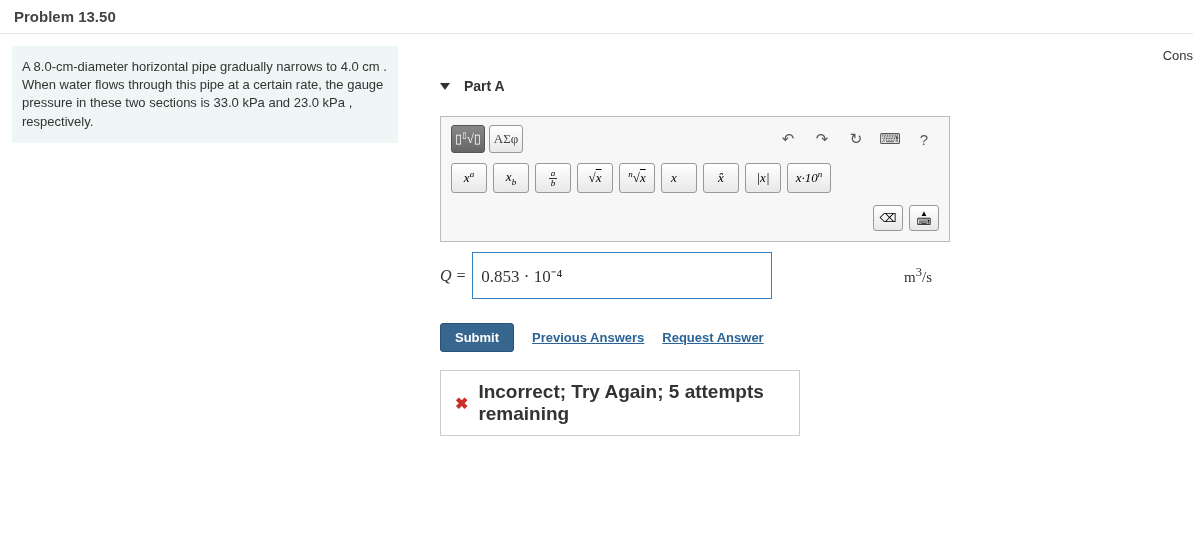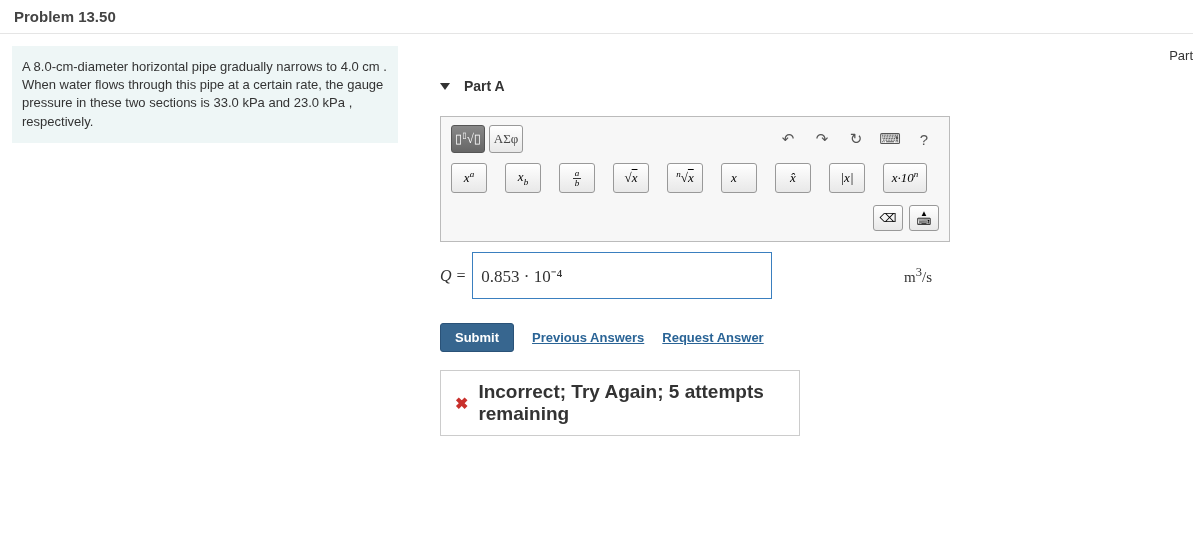--- a/index.html
+++ b/index.html
@@ -16,21 +16,21 @@
     .part-body { margin-left: 16px; }
     .q-text { margin-bottom: 8px; font-size: 13px; }
     .q-instr { font-weight: bold; margin-bottom: 16px; font-size: 13px; }
     .editor-box { border: 1px solid #bbb; background: #f7f7f7; width: 510px; }
     .tab-row { display: flex; align-items: center; padding: 8px 10px 6px 10px; gap: 4px; }
     .tab-btn { display: inline-flex; align-items: center; justify-content: center; width: 34px; height: 28px; border: 1px solid #999; border-radius: 3px; background: linear-gradient(#fff,#e8e8e8); font-size: 13px; cursor: pointer; }
     .tab-btn.active { background: linear-gradient(#888,#666); color: #fff; border-color: #555; }
     .tab-btn.greek { background: linear-gradient(#fff,#e8e8e8); color: #444; font-family: serif; }
     .spacer { flex: 1; }
     .icon-btn { width: 30px; height: 26px; border: none; background: transparent; font-size: 15px; color: #555; cursor: pointer; display: inline-flex; align-items: center; justify-content: center; }
-    .math-row { display: flex; gap: 18px; padding: 4px 10px 10px 10px; flex-wrap: wrap; }
+    .math-row { display: flex; gap: 6px; padding: 4px 10px 10px 10px; flex-wrap: wrap; }
     .math-btn { display: inline-flex; align-items: center; justify-content: center; width: 36px; height: 30px; border: 1px solid #999; border-radius: 3px; background: linear-gradient(#fff,#e8e8e8); font-family: 'Times New Roman', serif; font-style: italic; font-size: 13px; cursor: pointer; }
     .math-btn sup, .math-btn sub { font-size: 9px; font-style: italic; }
     .inner-field-row { display: flex; gap: 6px; padding: 2px 10px 10px 10px; }
     .inner-field-spacer { flex: 1; }
     .sm-btn { width: 30px; height: 26px; border: 1px solid #999; border-radius: 3px; background: linear-gradient(#fff,#e8e8e8); font-size: 12px; cursor: pointer; display: inline-flex; align-items: center; justify-content: center; }
     .answer-row { display: flex; align-items: center; margin-top: 10px; width: 510px; }
     .answer-label { font-family: 'Times New Roman', serif; font-style: italic; font-size: 16px; margin-right: 6px; white-space: nowrap; }
     .answer-input { flex: 0 0 300px; height: 47px; border: 1px solid #3a7fbf; padding: 4px 8px; font-size: 17px; font-family: 'Times New Roman', serif; color: #333; }
     .units { margin-left: auto; font-family: 'Times New Roman', serif; font-size: 15px; padding-right: 18px; }
     .submit-row { display: flex; align-items: center; gap: 18px; margin-top: 24px; }
@@ -49,21 +49,21 @@
 <div class="header">
   <span>Problem 13.50</span>
 </div>
 
 <div class="container">
   <div class="left-col">
     <div class="problem-box">A 8.0-cm-diameter horizontal pipe gradually narrows to 4.0 cm . When water flows through this pipe at a certain rate, the gauge pressure in these two sections is 33.0 kPa and 23.0 kPa , respectively.</div>
   </div>
 
   <div class="right-col">
-    <div class="cons">Part</div>
+    <div class="cons">Cons</div>
 
     <div class="part-row">
       <div class="part-arrow"></div>
       <div class="part-title">Part A</div>
     </div>
 
     <div class="part-body">
 
       <div class="editor-box">
         <div class="tab-row">

